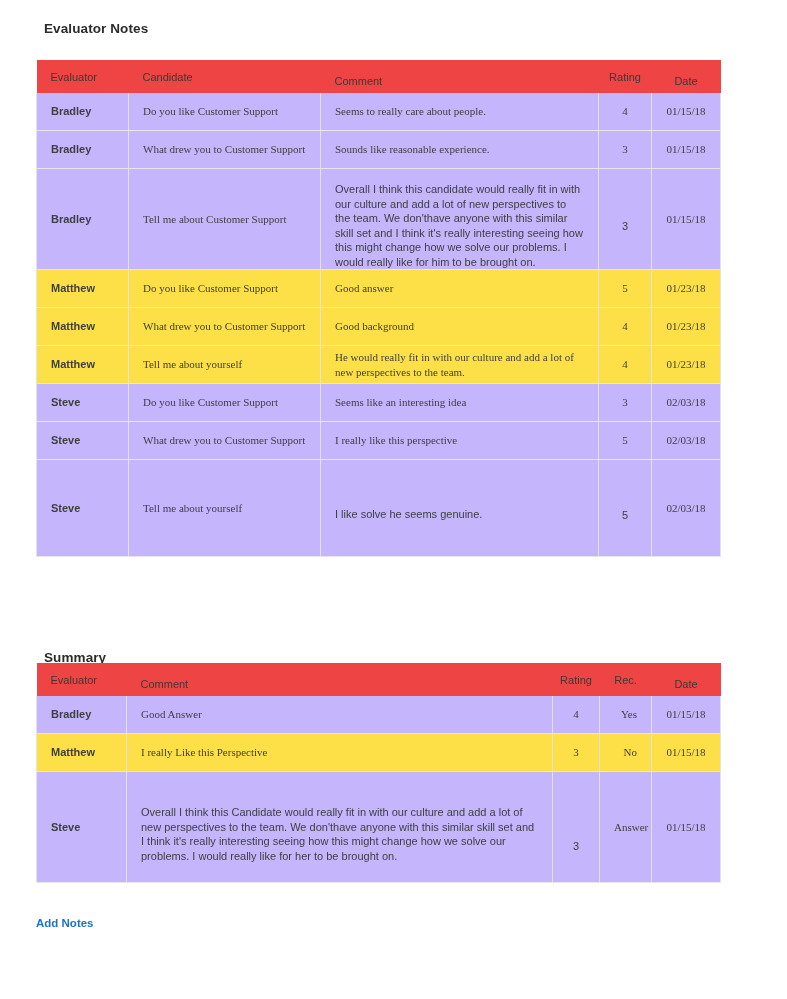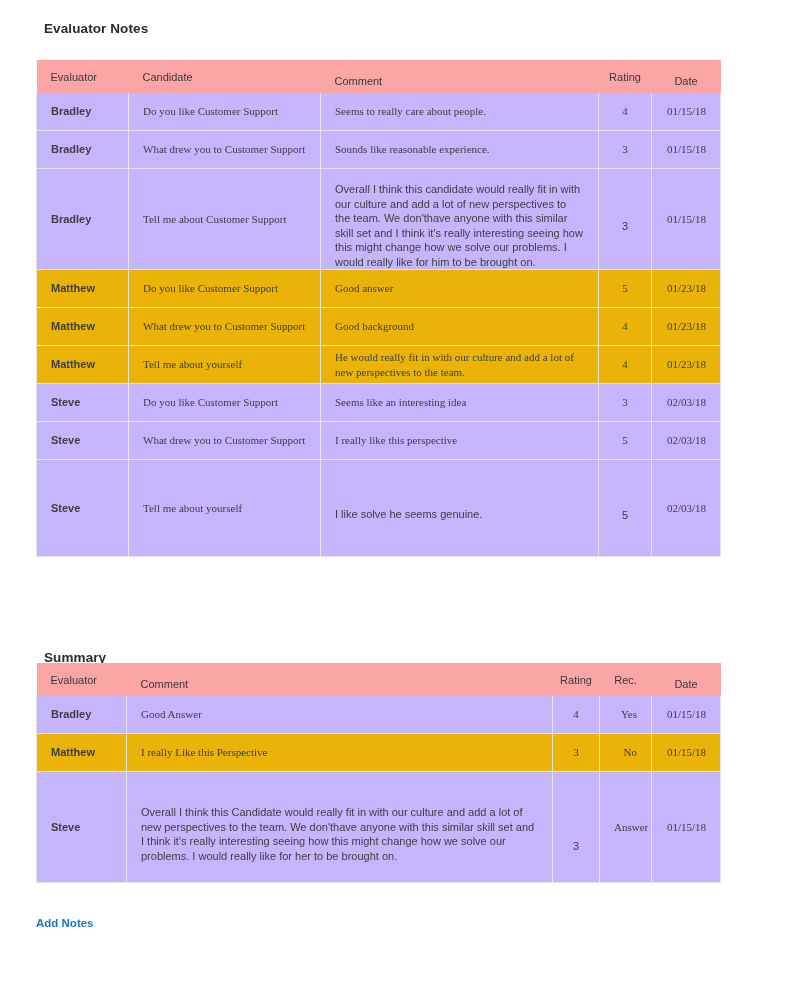--- a/index.html
+++ b/index.html
@@ -35,21 +35,21 @@
   table.grid {
     position: absolute;
     border-collapse: collapse;
     table-layout: fixed;
     font-size: 11px;
   }
   #notes-table { left: 36px; top: 60px; width: 684px; }
   #summary-table { left: 36px; top: 663px; width: 684px; }
 
   table.grid th {
-    background: #fca5a5;
+    background: #ef4444;
     font-weight: normal;
     color: #3a3a3a;
     font-size: 11px;
     border: none;
     padding: 0;
     height: 33px;
     vertical-align: middle;
     text-align: left;
   }
   .th-inner { display: block; padding-left: 14px; }
@@ -69,24 +69,24 @@
   table.grid tr td:first-child { border-left: 1px solid #e3e3e3; }
 
   td.evaluator {
     font-weight: bold;
     color: #2f2f2f;
     vertical-align: top;
     padding-top: 11px;
   }
   td.center { text-align: right; padding: 0 4px; }
   td.rating { text-align: center; }
-  td.date   { text-align: right; }
+  td.date   { text-align: center; }
 
   tr.band-gray td { background: #c4b5fd; }
-  tr.band-white td { background: #eab308; }
+  tr.band-white td { background: #fde047; }
 
   .cell-top    { vertical-align: top; padding-top: 11px; }
   .cell-mid    { vertical-align: middle; font-family: Liberation Serif, serif; }
 
   #add-notes {
     position: absolute;
     left: 36px;
     top: 917px;
     font-size: 11.5px;
     font-weight: bold;

